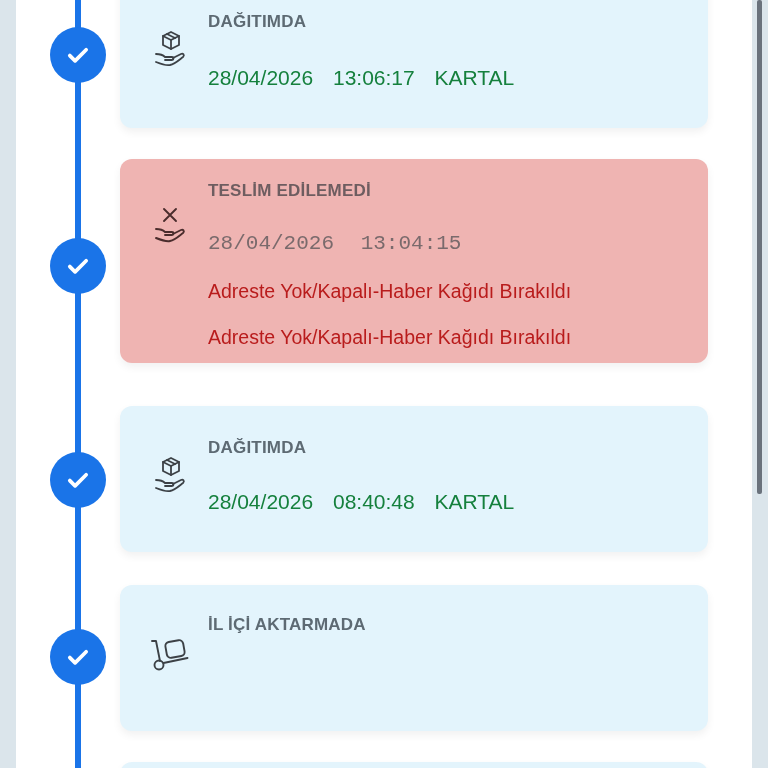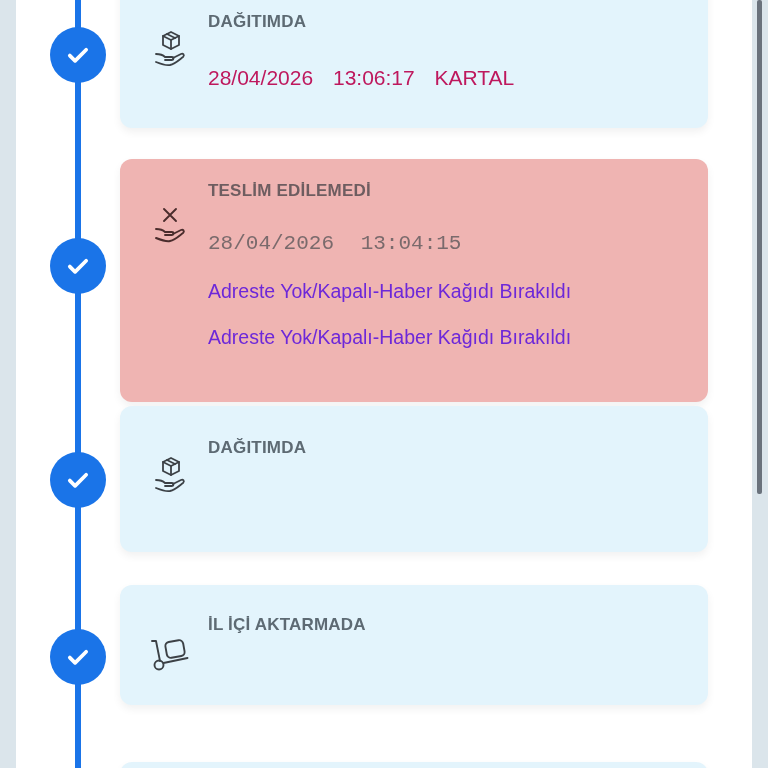--- a/index.html
+++ b/index.html
@@ -32,26 +32,26 @@
     position: absolute; left: 30px; width: 40px; height: 44px;
   }
   .card .icon svg { width: 40px; height: 44px; }
   .card .title {
     position: absolute; left: 88px; font-size: 17px; color: #5d6a73; letter-spacing: 0.2px;
     white-space: nowrap;
     font-weight: bold;
   }
   .card.failed .title { color: #6e5d60; }
   .card .meta {
-    position: absolute; left: 88px; font-size: 21px; color: #be185d; white-space: nowrap;
+    position: absolute; left: 88px; font-size: 21px; color: #15803d; white-space: nowrap;
   }
   .card.failed .meta { color: #7a6a6c; font-family: Liberation Mono, monospace; }
   .card .meta span { margin-right: 14px; }
   .card .note {
-    position: absolute; left: 88px; font-size: 19.5px; color: #6d28d9; white-space: nowrap;
+    position: absolute; left: 88px; font-size: 19.5px; color: #b91c1c; white-space: nowrap;
   }
   .scroll-track {
     position: absolute; left: 752px; top: 0; width: 16px; height: 768px; background: #dbe5eb;
   }
   .scroll-thumb {
     position: absolute; left: 757px; top: 0; width: 5px; height: 494px; background: #6a727c;
     border-radius: 2px;
   }
 </style>
 </head>
@@ -82,21 +82,21 @@
     <span>13:06:17</span>
     <span>KARTAL</span>
   </div>
 </div>
 
 <div class="check" style="top:238px">
   <svg viewBox="0 0 24 24">
       <path d="M5 12.5l4.5 4.5L19 7.5" fill="none" stroke="#fff" stroke-width="3.2" stroke-linecap="round" stroke-linejoin="round"></path>
     </svg>
 </div>
-<div class="card failed" style="top:159px;height:243px">
+<div class="card failed" style="top:159px;height:204px">
   <div class="icon" style="top:46px">
     <svg viewBox="0 0 40 44" fill="none" stroke="#4a2c2c" stroke-width="1.9" stroke-linejoin="round" stroke-linecap="round">
       <path d="M14 4l12 12M26 4L14 16"></path>
       <path d="M6 24c4 0 7 1 9 3h7c2 0 2 3 0 3h-7"></path>
         <path d="M6 33c5 2 10 4 14 3 5-1 9-5 13-8 2-2 0-4-2-3l-8 4"></path>
     </svg>
   </div>
   <div class="title" style="top:22px">TESLİM EDİLEMEDİ</div>
   <div class="meta" style="top:73px">
     <span>28/04/2026</span>
@@ -116,28 +116,33 @@
     <svg viewBox="0 0 40 44" fill="none" stroke="#3c4146" stroke-width="1.8" stroke-linejoin="round" stroke-linecap="round">
       <path d="M21 6l8 4v9l-8 4-8-4v-9z"></path>
         <path d="M13 10l8 4 8-4"></path>
         <path d="M21 14v9"></path>
         <path d="M17 8l8 4"></path>
       <path d="M6 28c4 0 7 1 9 3h7c2 0 2 3 0 3h-7"></path>
         <path d="M6 36c5 2 10 4 14 3 5-1 9-5 13-8 2-2 0-4-2-3l-8 4"></path>
     </svg>
   </div>
   <div class="title" style="top:32px">DAĞITIMDA</div>
+  <div class="meta" style="top:84px">
+    <span>28/04/2026</span>
+    <span>08:40:48</span>
+    <span>KARTAL</span>
+  </div>
 </div>
 
 <div class="check" style="top:629px">
   <svg viewBox="0 0 24 24">
       <path d="M5 12.5l4.5 4.5L19 7.5" fill="none" stroke="#fff" stroke-width="3.2" stroke-linecap="round" stroke-linejoin="round"></path>
     </svg>
 </div>
-<div class="card" style="top:585px;height:120px">
+<div class="card" style="top:585px;height:146px">
   <div class="icon" style="top:50px">
     <svg viewBox="0 0 40 44" fill="none" stroke="#3c4146" stroke-width="1.9" stroke-linejoin="round" stroke-linecap="round">
       <path d="M2 6h4l4 20"></path>
         <circle cx="9" cy="30" r="4.5"></circle>
         <path d="M13.5 28l24-5"></path>
       <rect x="16" y="6" width="18" height="16" rx="4" transform="rotate(-10 25 14)"></rect>
     </svg>
   </div>
   <div class="title" style="top:30px">İL İÇİ AKTARMADA</div>
 </div>

